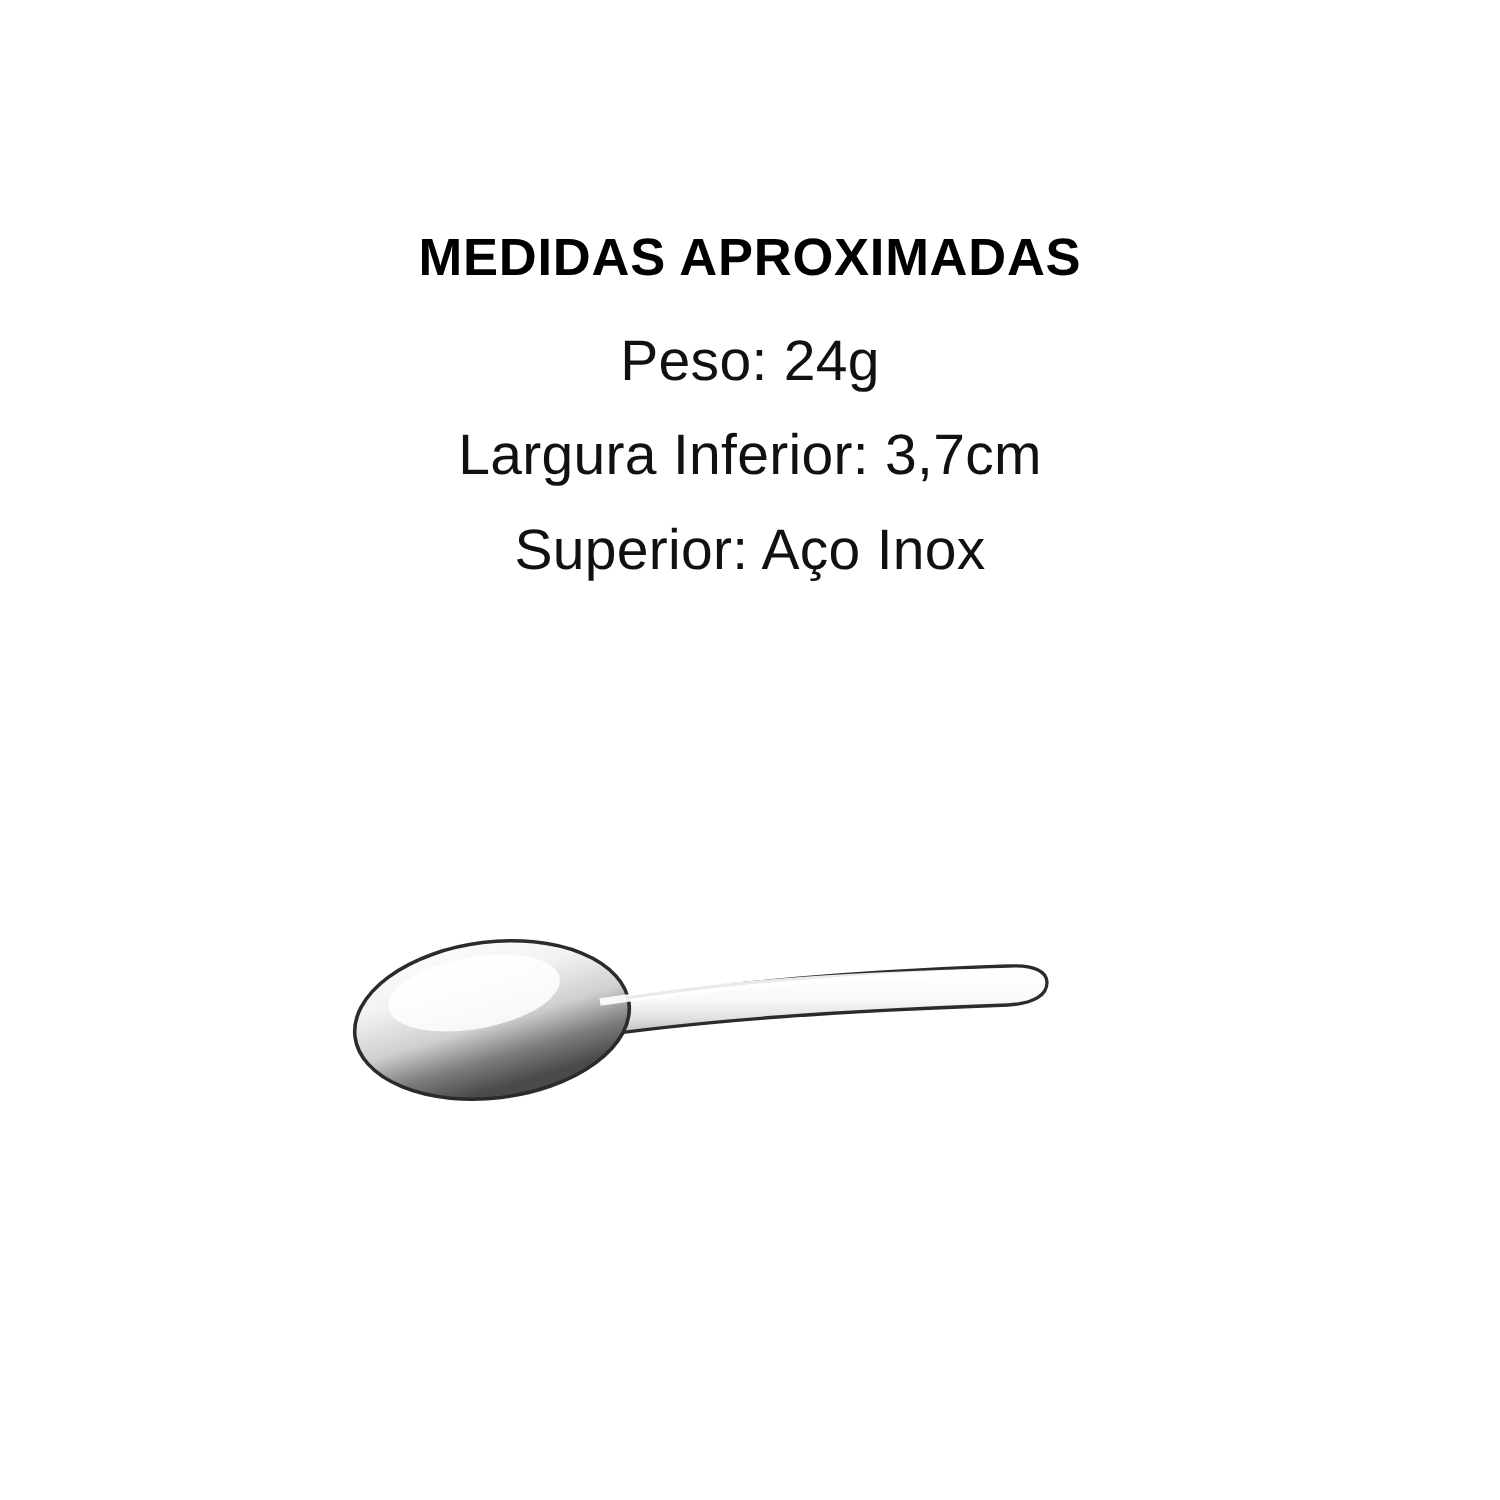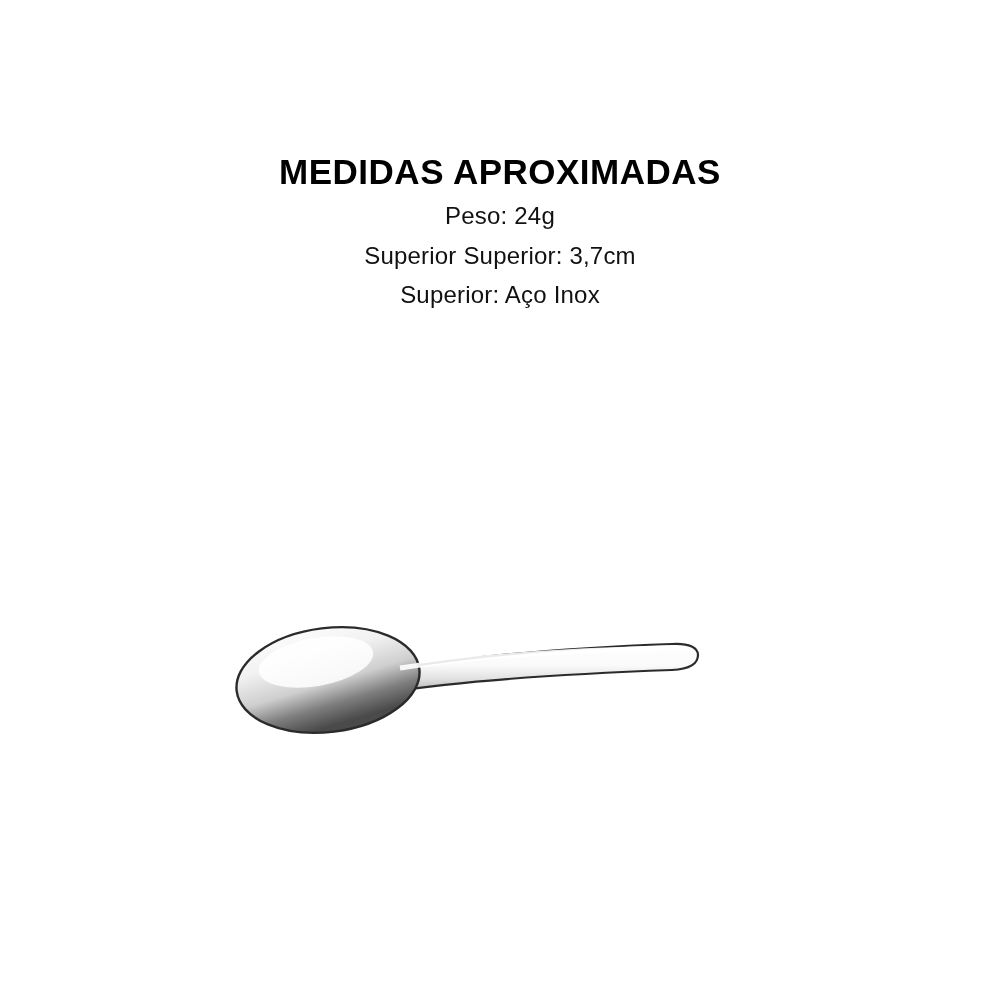--- a/index.html
+++ b/index.html
@@ -26,24 +26,24 @@
     left: 0;
     width: 1000px;
     text-align: center;
   }
   .spec-title {
     font-size: 35px;
     font-weight: 700;
     letter-spacing: 0.5px;
     color: #000000;
     line-height: 1.25;
-    margin-bottom: 2px;
+    margin-bottom: 16px;
   }
   .spec-line {
-    font-size: 24px;
+    font-size: 38px;
     font-weight: 400;
     color: #111111;
     line-height: 1.66;
     letter-spacing: 0.2px;
   }
   .product-image {
     position: absolute;
     top: 600px;
     left: 0;
     width: 1000px;
@@ -55,21 +55,21 @@
   }
 </style>
 </head>
 <body>
 
 <div class="page">
 
   <div class="spec-block">
     <div class="spec-title">MEDIDAS APROXIMADAS</div>
     <div class="spec-line">Peso: 24g</div>
-    <div class="spec-line">Superior Superior: 3,7cm</div>
+    <div class="spec-line">Largura Inferior: 3,7cm</div>
     <div class="spec-line">Superior: Aço Inox</div>
   </div>
 
   <div class="product-image">
     <svg width="560" height="160" viewBox="0 0 560 160">
       <defs>
         <linearGradient id="bowlGrad" x1="0%" y1="0%" x2="30%" y2="100%">
           <stop offset="0%" stop-color="#ffffff"></stop>
           <stop offset="35%" stop-color="#f2f2f2"></stop>
           <stop offset="62%" stop-color="#cfcfcf"></stop>

